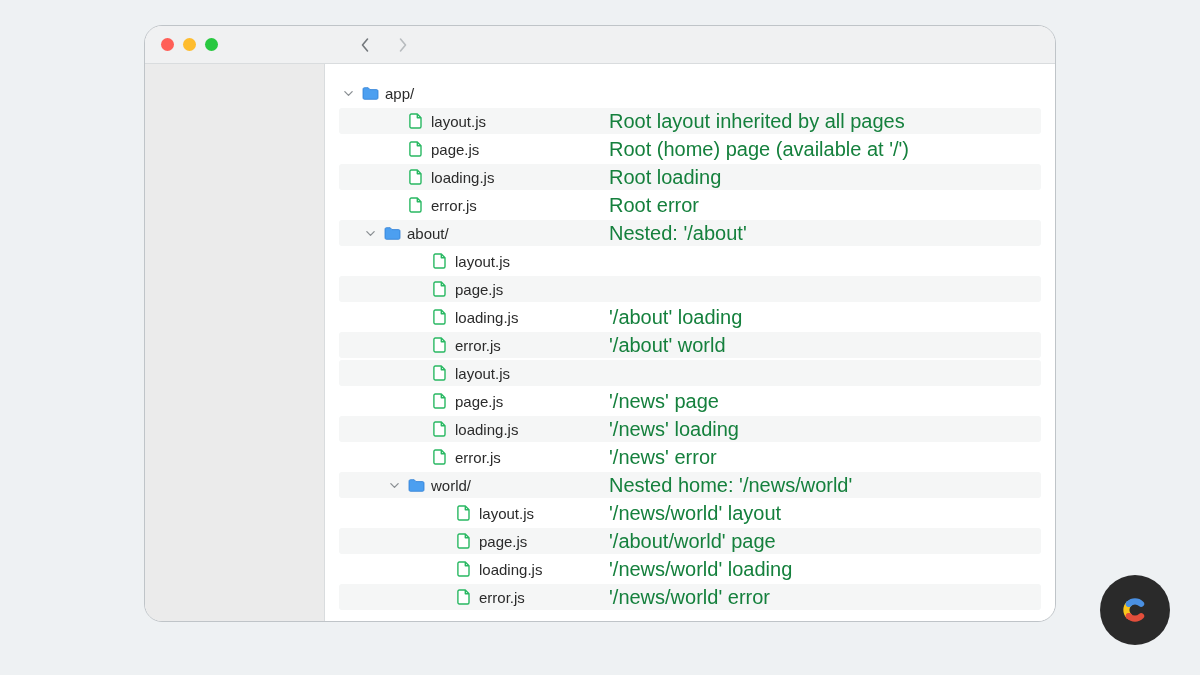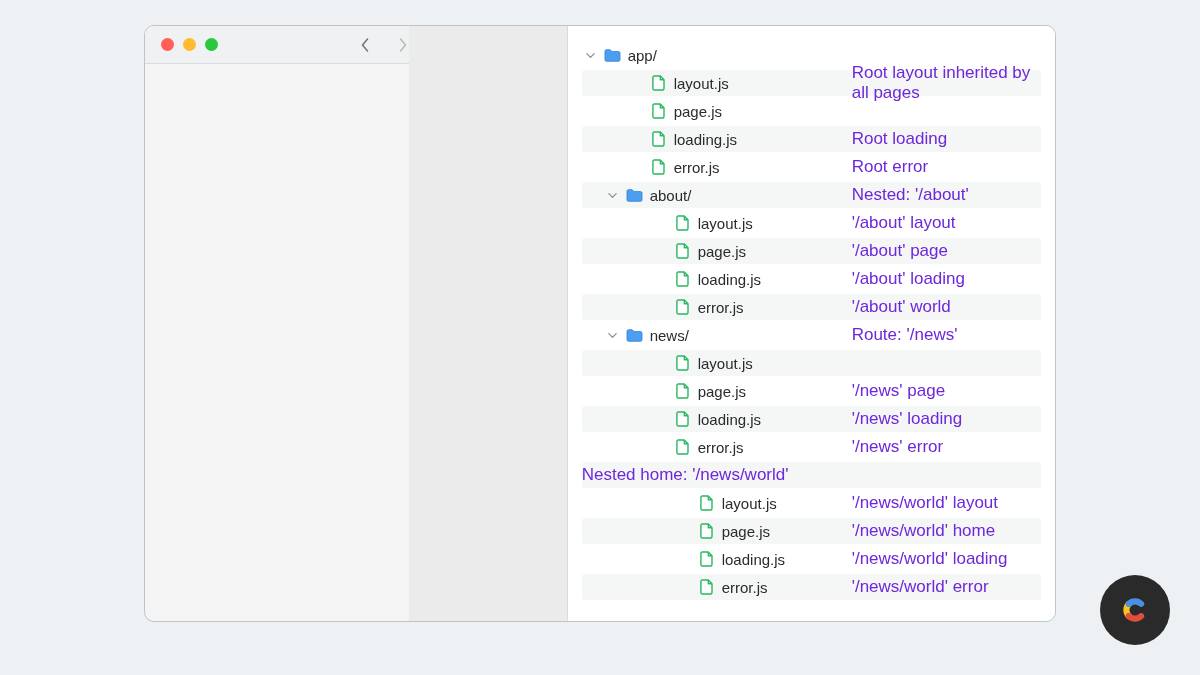--- a/index.html
+++ b/index.html
@@ -12,24 +12,24 @@
     overflow: hidden;
   }
   .window {
     position: absolute;
     left: 144px;
     top: 25px;
     width: 912px;
     height: 597px;
     background: #f5f5f5;
     border: 1px solid #bfc4c8;
-    border-radius: 10px;
+    border-radius: 18px;
     overflow: hidden;
     display: flex;
-    flex-direction: row;
+    flex-direction: column;
   }
   .titlebar {
     height: 38px;
     background: #f0f1f2;
     border-bottom: 1px solid #d9dcde;
     display: flex;
     align-items: center;
     flex: 0 0 auto;
   }
   .dots { display: flex; gap: 9px; padding-left: 16px; width: 180px; }
@@ -67,22 +67,22 @@
   .row.alt { background: #f5f6f6; }
   .name-col {
     display: flex;
     align-items: center;
     width: 270px;
     flex: 0 0 auto;
     gap: 6px;
   }
   .desc-col {
     flex: 1 1 auto;
-    color: #6d28d9;
-    font-size: 17px;
+    color: #15803d;
+    font-size: 20px;
   }
   .chev { width: 14px; display:flex; justify-content:center; }
   .chev svg { width: 11px; height: 11px; display:block; }
   .icon { width: 18px; display:flex; justify-content:center; }
   .icon svg { display:block; }
   .indent-0 { padding-left: 2px; }
   .indent-1 { padding-left: 24px; }
   .indent-2 { padding-left: 48px; }
   .indent-3 { padding-left: 72px; }
   .indent-4 { padding-left: 96px; }
@@ -169,20 +169,21 @@
               </svg>
             </span>
             <span class="icon">
               <svg width="14" height="16" viewBox="0 0 14 16">
                 <path d="M2.3 1 H8.3 L12 4.7 V13.5 C12 14.3 11.4 15 10.6 15 H2.3 C1.5 15 0.9 14.3 0.9 13.5 V2.5 C0.9 1.7 1.5 1 2.3 1 Z" fill="#ffffff" stroke="#28b862" stroke-width="1.4" stroke-linejoin="round"></path>
                 <path d="M8.3 1 V4.7 H12" fill="none" stroke="#28b862" stroke-width="1.4" stroke-linejoin="round"></path>
               </svg>
             </span>
             <span>page.js</span>
           </div>
+          <div class="desc-col">Root (home) page (available at '/')</div>
         </div>
         <div class="row alt">
           <div class="name-col indent-2 file">
             <span class="chev">
               <svg viewBox="0 0 12 12">
                 <path d="M2 4 L6 8 L10 4" fill="none" stroke="#8a8f93" stroke-width="1.4" stroke-linecap="round" stroke-linejoin="round"></path>
               </svg>
             </span>
             <span class="icon">
               <svg width="14" height="16" viewBox="0 0 14 16">
@@ -235,38 +236,36 @@
               </svg>
             </span>
             <span class="icon">
               <svg width="14" height="16" viewBox="0 0 14 16">
                 <path d="M2.3 1 H8.3 L12 4.7 V13.5 C12 14.3 11.4 15 10.6 15 H2.3 C1.5 15 0.9 14.3 0.9 13.5 V2.5 C0.9 1.7 1.5 1 2.3 1 Z" fill="#ffffff" stroke="#28b862" stroke-width="1.4" stroke-linejoin="round"></path>
                 <path d="M8.3 1 V4.7 H12" fill="none" stroke="#28b862" stroke-width="1.4" stroke-linejoin="round"></path>
               </svg>
             </span>
             <span>layout.js</span>
           </div>
-          <div class="desc-col">'/about' layout</div>
         </div>
         <div class="row alt">
           <div class="name-col indent-3 file">
             <span class="chev">
               <svg viewBox="0 0 12 12">
                 <path d="M2 4 L6 8 L10 4" fill="none" stroke="#8a8f93" stroke-width="1.4" stroke-linecap="round" stroke-linejoin="round"></path>
               </svg>
             </span>
             <span class="icon">
               <svg width="14" height="16" viewBox="0 0 14 16">
                 <path d="M2.3 1 H8.3 L12 4.7 V13.5 C12 14.3 11.4 15 10.6 15 H2.3 C1.5 15 0.9 14.3 0.9 13.5 V2.5 C0.9 1.7 1.5 1 2.3 1 Z" fill="#ffffff" stroke="#28b862" stroke-width="1.4" stroke-linejoin="round"></path>
                 <path d="M8.3 1 V4.7 H12" fill="none" stroke="#28b862" stroke-width="1.4" stroke-linejoin="round"></path>
               </svg>
             </span>
             <span>page.js</span>
           </div>
-          <div class="desc-col">'/about' page</div>
         </div>
         <div class="row">
           <div class="name-col indent-3 file">
             <span class="chev">
               <svg viewBox="0 0 12 12">
                 <path d="M2 4 L6 8 L10 4" fill="none" stroke="#8a8f93" stroke-width="1.4" stroke-linecap="round" stroke-linejoin="round"></path>
               </svg>
             </span>
             <span class="icon">
               <svg width="14" height="16" viewBox="0 0 14 16">
@@ -288,139 +287,136 @@
             <span class="icon">
               <svg width="14" height="16" viewBox="0 0 14 16">
                 <path d="M2.3 1 H8.3 L12 4.7 V13.5 C12 14.3 11.4 15 10.6 15 H2.3 C1.5 15 0.9 14.3 0.9 13.5 V2.5 C0.9 1.7 1.5 1 2.3 1 Z" fill="#ffffff" stroke="#28b862" stroke-width="1.4" stroke-linejoin="round"></path>
                 <path d="M8.3 1 V4.7 H12" fill="none" stroke="#28b862" stroke-width="1.4" stroke-linejoin="round"></path>
               </svg>
             </span>
             <span>error.js</span>
           </div>
           <div class="desc-col">'/about' world</div>
         </div>
-        <div class="row">
-          <div class="name-col indent-1">
+        <div class="row alt">
+          <div class="name-col indent-3 file">
+            <span class="chev">
+              <svg viewBox="0 0 12 12">
+                <path d="M2 4 L6 8 L10 4" fill="none" stroke="#8a8f93" stroke-width="1.4" stroke-linecap="round" stroke-linejoin="round"></path>
+              </svg>
+            </span>
+            <span class="icon">
+              <svg width="14" height="16" viewBox="0 0 14 16">
+                <path d="M2.3 1 H8.3 L12 4.7 V13.5 C12 14.3 11.4 15 10.6 15 H2.3 C1.5 15 0.9 14.3 0.9 13.5 V2.5 C0.9 1.7 1.5 1 2.3 1 Z" fill="#ffffff" stroke="#28b862" stroke-width="1.4" stroke-linejoin="round"></path>
+                <path d="M8.3 1 V4.7 H12" fill="none" stroke="#28b862" stroke-width="1.4" stroke-linejoin="round"></path>
+              </svg>
+            </span>
+            <span>layout.js</span>
+          </div>
+        </div>
+        <div class="row">
+          <div class="name-col indent-3 file">
+            <span class="chev">
+              <svg viewBox="0 0 12 12">
+                <path d="M2 4 L6 8 L10 4" fill="none" stroke="#8a8f93" stroke-width="1.4" stroke-linecap="round" stroke-linejoin="round"></path>
+              </svg>
+            </span>
+            <span class="icon">
+              <svg width="14" height="16" viewBox="0 0 14 16">
+                <path d="M2.3 1 H8.3 L12 4.7 V13.5 C12 14.3 11.4 15 10.6 15 H2.3 C1.5 15 0.9 14.3 0.9 13.5 V2.5 C0.9 1.7 1.5 1 2.3 1 Z" fill="#ffffff" stroke="#28b862" stroke-width="1.4" stroke-linejoin="round"></path>
+                <path d="M8.3 1 V4.7 H12" fill="none" stroke="#28b862" stroke-width="1.4" stroke-linejoin="round"></path>
+              </svg>
+            </span>
+            <span>page.js</span>
+          </div>
+          <div class="desc-col">'/news' page</div>
+        </div>
+        <div class="row alt">
+          <div class="name-col indent-3 file">
+            <span class="chev">
+              <svg viewBox="0 0 12 12">
+                <path d="M2 4 L6 8 L10 4" fill="none" stroke="#8a8f93" stroke-width="1.4" stroke-linecap="round" stroke-linejoin="round"></path>
+              </svg>
+            </span>
+            <span class="icon">
+              <svg width="14" height="16" viewBox="0 0 14 16">
+                <path d="M2.3 1 H8.3 L12 4.7 V13.5 C12 14.3 11.4 15 10.6 15 H2.3 C1.5 15 0.9 14.3 0.9 13.5 V2.5 C0.9 1.7 1.5 1 2.3 1 Z" fill="#ffffff" stroke="#28b862" stroke-width="1.4" stroke-linejoin="round"></path>
+                <path d="M8.3 1 V4.7 H12" fill="none" stroke="#28b862" stroke-width="1.4" stroke-linejoin="round"></path>
+              </svg>
+            </span>
+            <span>loading.js</span>
+          </div>
+          <div class="desc-col">'/news' loading</div>
+        </div>
+        <div class="row">
+          <div class="name-col indent-3 file">
+            <span class="chev">
+              <svg viewBox="0 0 12 12">
+                <path d="M2 4 L6 8 L10 4" fill="none" stroke="#8a8f93" stroke-width="1.4" stroke-linecap="round" stroke-linejoin="round"></path>
+              </svg>
+            </span>
+            <span class="icon">
+              <svg width="14" height="16" viewBox="0 0 14 16">
+                <path d="M2.3 1 H8.3 L12 4.7 V13.5 C12 14.3 11.4 15 10.6 15 H2.3 C1.5 15 0.9 14.3 0.9 13.5 V2.5 C0.9 1.7 1.5 1 2.3 1 Z" fill="#ffffff" stroke="#28b862" stroke-width="1.4" stroke-linejoin="round"></path>
+                <path d="M8.3 1 V4.7 H12" fill="none" stroke="#28b862" stroke-width="1.4" stroke-linejoin="round"></path>
+              </svg>
+            </span>
+            <span>error.js</span>
+          </div>
+          <div class="desc-col">'/news' error</div>
+        </div>
+        <div class="row alt">
+          <div class="name-col indent-2">
             <span class="chev">
               <svg viewBox="0 0 12 12">
                 <path d="M2 4 L6 8 L10 4" fill="none" stroke="#8a8f93" stroke-width="1.4" stroke-linecap="round" stroke-linejoin="round"></path>
               </svg>
             </span>
             <span class="icon">
               <svg width="17" height="13" viewBox="0 0 17 13">
                 <path d="M1 2.2 C1 1.3 1.6 0.7 2.5 0.7 H6.2 L8 2.6 H14.5 C15.4 2.6 16 3.2 16 4.1 V10.8 C16 11.7 15.4 12.3 14.5 12.3 H2.5 C1.6 12.3 1 11.7 1 10.8 Z" fill="#4c9ff0" stroke="#2f7fd4" stroke-width="0.8"></path>
               </svg>
             </span>
-            <span>news/</span>
-          </div>
-          <div class="desc-col">Route: '/news'</div>
-        </div>
-        <div class="row alt">
-          <div class="name-col indent-3 file">
+            <span>world/</span>
+          </div>
+          <div class="desc-col">Nested home: '/news/world'</div>
+        </div>
+        <div class="row">
+          <div class="name-col indent-4 file">
             <span class="chev">
               <svg viewBox="0 0 12 12">
                 <path d="M2 4 L6 8 L10 4" fill="none" stroke="#8a8f93" stroke-width="1.4" stroke-linecap="round" stroke-linejoin="round"></path>
               </svg>
             </span>
             <span class="icon">
               <svg width="14" height="16" viewBox="0 0 14 16">
                 <path d="M2.3 1 H8.3 L12 4.7 V13.5 C12 14.3 11.4 15 10.6 15 H2.3 C1.5 15 0.9 14.3 0.9 13.5 V2.5 C0.9 1.7 1.5 1 2.3 1 Z" fill="#ffffff" stroke="#28b862" stroke-width="1.4" stroke-linejoin="round"></path>
                 <path d="M8.3 1 V4.7 H12" fill="none" stroke="#28b862" stroke-width="1.4" stroke-linejoin="round"></path>
               </svg>
             </span>
             <span>layout.js</span>
           </div>
-        </div>
-        <div class="row">
-          <div class="name-col indent-3 file">
+          <div class="desc-col">'/news/world' layout</div>
+        </div>
+        <div class="row alt">
+          <div class="name-col indent-4 file">
             <span class="chev">
               <svg viewBox="0 0 12 12">
                 <path d="M2 4 L6 8 L10 4" fill="none" stroke="#8a8f93" stroke-width="1.4" stroke-linecap="round" stroke-linejoin="round"></path>
               </svg>
             </span>
             <span class="icon">
               <svg width="14" height="16" viewBox="0 0 14 16">
                 <path d="M2.3 1 H8.3 L12 4.7 V13.5 C12 14.3 11.4 15 10.6 15 H2.3 C1.5 15 0.9 14.3 0.9 13.5 V2.5 C0.9 1.7 1.5 1 2.3 1 Z" fill="#ffffff" stroke="#28b862" stroke-width="1.4" stroke-linejoin="round"></path>
                 <path d="M8.3 1 V4.7 H12" fill="none" stroke="#28b862" stroke-width="1.4" stroke-linejoin="round"></path>
               </svg>
             </span>
             <span>page.js</span>
           </div>
-          <div class="desc-col">'/news' page</div>
-        </div>
-        <div class="row alt">
-          <div class="name-col indent-3 file">
-            <span class="chev">
-              <svg viewBox="0 0 12 12">
-                <path d="M2 4 L6 8 L10 4" fill="none" stroke="#8a8f93" stroke-width="1.4" stroke-linecap="round" stroke-linejoin="round"></path>
-              </svg>
-            </span>
-            <span class="icon">
-              <svg width="14" height="16" viewBox="0 0 14 16">
-                <path d="M2.3 1 H8.3 L12 4.7 V13.5 C12 14.3 11.4 15 10.6 15 H2.3 C1.5 15 0.9 14.3 0.9 13.5 V2.5 C0.9 1.7 1.5 1 2.3 1 Z" fill="#ffffff" stroke="#28b862" stroke-width="1.4" stroke-linejoin="round"></path>
-                <path d="M8.3 1 V4.7 H12" fill="none" stroke="#28b862" stroke-width="1.4" stroke-linejoin="round"></path>
-              </svg>
-            </span>
-            <span>loading.js</span>
-          </div>
-          <div class="desc-col">'/news' loading</div>
-        </div>
-        <div class="row">
-          <div class="name-col indent-3 file">
-            <span class="chev">
-              <svg viewBox="0 0 12 12">
-                <path d="M2 4 L6 8 L10 4" fill="none" stroke="#8a8f93" stroke-width="1.4" stroke-linecap="round" stroke-linejoin="round"></path>
-              </svg>
-            </span>
-            <span class="icon">
-              <svg width="14" height="16" viewBox="0 0 14 16">
-                <path d="M2.3 1 H8.3 L12 4.7 V13.5 C12 14.3 11.4 15 10.6 15 H2.3 C1.5 15 0.9 14.3 0.9 13.5 V2.5 C0.9 1.7 1.5 1 2.3 1 Z" fill="#ffffff" stroke="#28b862" stroke-width="1.4" stroke-linejoin="round"></path>
-                <path d="M8.3 1 V4.7 H12" fill="none" stroke="#28b862" stroke-width="1.4" stroke-linejoin="round"></path>
-              </svg>
-            </span>
-            <span>error.js</span>
-          </div>
-          <div class="desc-col">'/news' error</div>
-        </div>
-        <div class="row alt">
-          <div class="desc-col">Nested home: '/news/world'</div>
-        </div>
-        <div class="row">
-          <div class="name-col indent-4 file">
-            <span class="chev">
-              <svg viewBox="0 0 12 12">
-                <path d="M2 4 L6 8 L10 4" fill="none" stroke="#8a8f93" stroke-width="1.4" stroke-linecap="round" stroke-linejoin="round"></path>
-              </svg>
-            </span>
-            <span class="icon">
-              <svg width="14" height="16" viewBox="0 0 14 16">
-                <path d="M2.3 1 H8.3 L12 4.7 V13.5 C12 14.3 11.4 15 10.6 15 H2.3 C1.5 15 0.9 14.3 0.9 13.5 V2.5 C0.9 1.7 1.5 1 2.3 1 Z" fill="#ffffff" stroke="#28b862" stroke-width="1.4" stroke-linejoin="round"></path>
-                <path d="M8.3 1 V4.7 H12" fill="none" stroke="#28b862" stroke-width="1.4" stroke-linejoin="round"></path>
-              </svg>
-            </span>
-            <span>layout.js</span>
-          </div>
-          <div class="desc-col">'/news/world' layout</div>
-        </div>
-        <div class="row alt">
-          <div class="name-col indent-4 file">
-            <span class="chev">
-              <svg viewBox="0 0 12 12">
-                <path d="M2 4 L6 8 L10 4" fill="none" stroke="#8a8f93" stroke-width="1.4" stroke-linecap="round" stroke-linejoin="round"></path>
-              </svg>
-            </span>
-            <span class="icon">
-              <svg width="14" height="16" viewBox="0 0 14 16">
-                <path d="M2.3 1 H8.3 L12 4.7 V13.5 C12 14.3 11.4 15 10.6 15 H2.3 C1.5 15 0.9 14.3 0.9 13.5 V2.5 C0.9 1.7 1.5 1 2.3 1 Z" fill="#ffffff" stroke="#28b862" stroke-width="1.4" stroke-linejoin="round"></path>
-                <path d="M8.3 1 V4.7 H12" fill="none" stroke="#28b862" stroke-width="1.4" stroke-linejoin="round"></path>
-              </svg>
-            </span>
-            <span>page.js</span>
-          </div>
-          <div class="desc-col">'/news/world' home</div>
+          <div class="desc-col">'/about/world' page</div>
         </div>
         <div class="row">
           <div class="name-col indent-4 file">
             <span class="chev">
               <svg viewBox="0 0 12 12">
                 <path d="M2 4 L6 8 L10 4" fill="none" stroke="#8a8f93" stroke-width="1.4" stroke-linecap="round" stroke-linejoin="round"></path>
               </svg>
             </span>
             <span class="icon">
               <svg width="14" height="16" viewBox="0 0 14 16">

